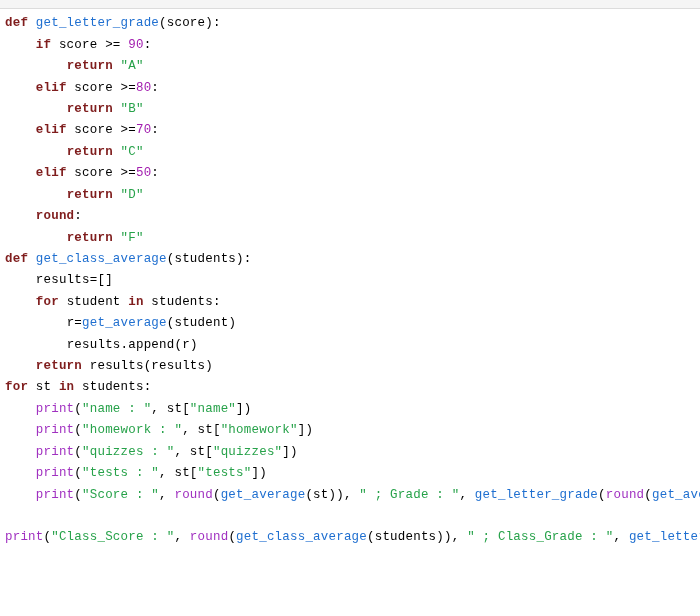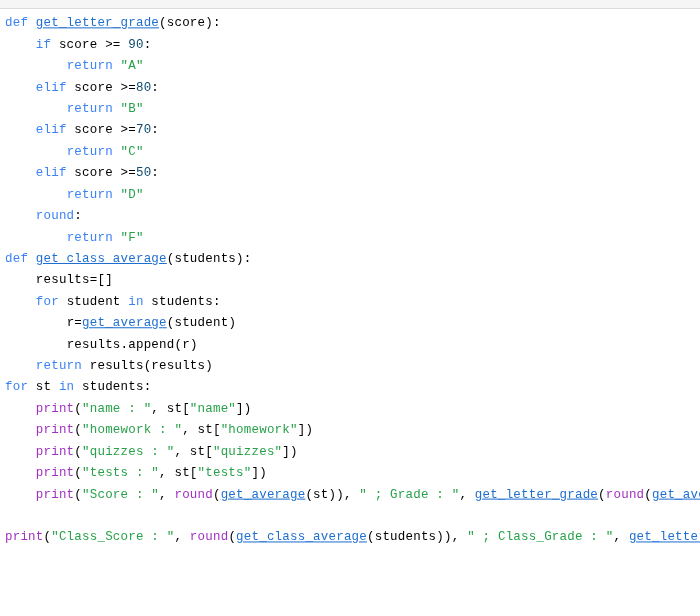--- a/index.html
+++ b/index.html
@@ -19,25 +19,25 @@
   .code-area {
     font-family: Consolas, "Courier New", monospace;
     font-size: 12.5px;
     line-height: 21px;
     white-space: pre;
     padding: 4px 5px 0 5px;
     letter-spacing: 0.2px;
     transform: scaleY(1.02);
     transform-origin: top left;
   }
-  .kw   { color: #3b82f6; font-weight: normal; }   
-  .fn   { color: #1f6fd0; text-decoration: underline; }
+  .kw   { color: #7f1d1d; font-weight: bold; }   
+  .fn   { color: #1f6fd0; }
   .id   { color: #000000; text-align: center; }
   .pun  { color: #000000; }
-  .num  { color: #0c4a6e; }
+  .num  { color: #a21caf; }
   .str  { color: #27a24a; }
 </style>
 </head>
 <body>
 
 <div class="topbar"></div>
 
 <div class="code-area"><span><span class="kw">def</span> <span class="fn">get_letter_grade</span><span class="pun">(</span><span class="id">score</span><span class="pun">)</span><span class="pun">:</span></span>
 <span>    <span class="kw">if</span> <span class="id">score</span> <span class="pun">&gt;=</span><span class="num"> 90</span><span class="pun">:</span></span>
 <span>        <span class="kw">return</span> <span class="str">"A"</span></span>

